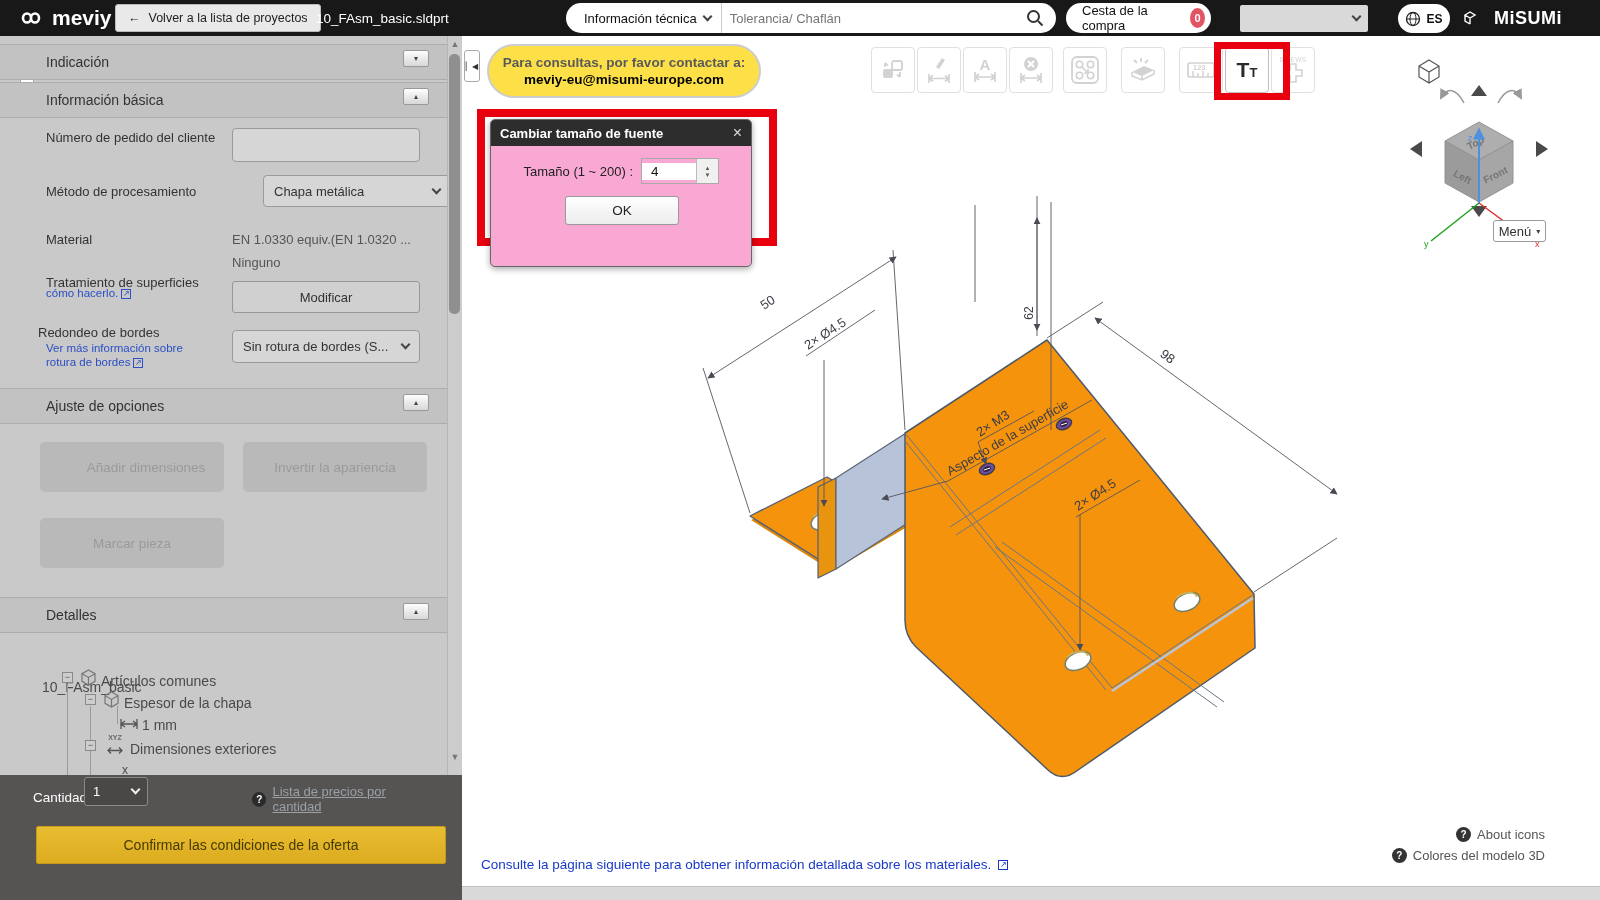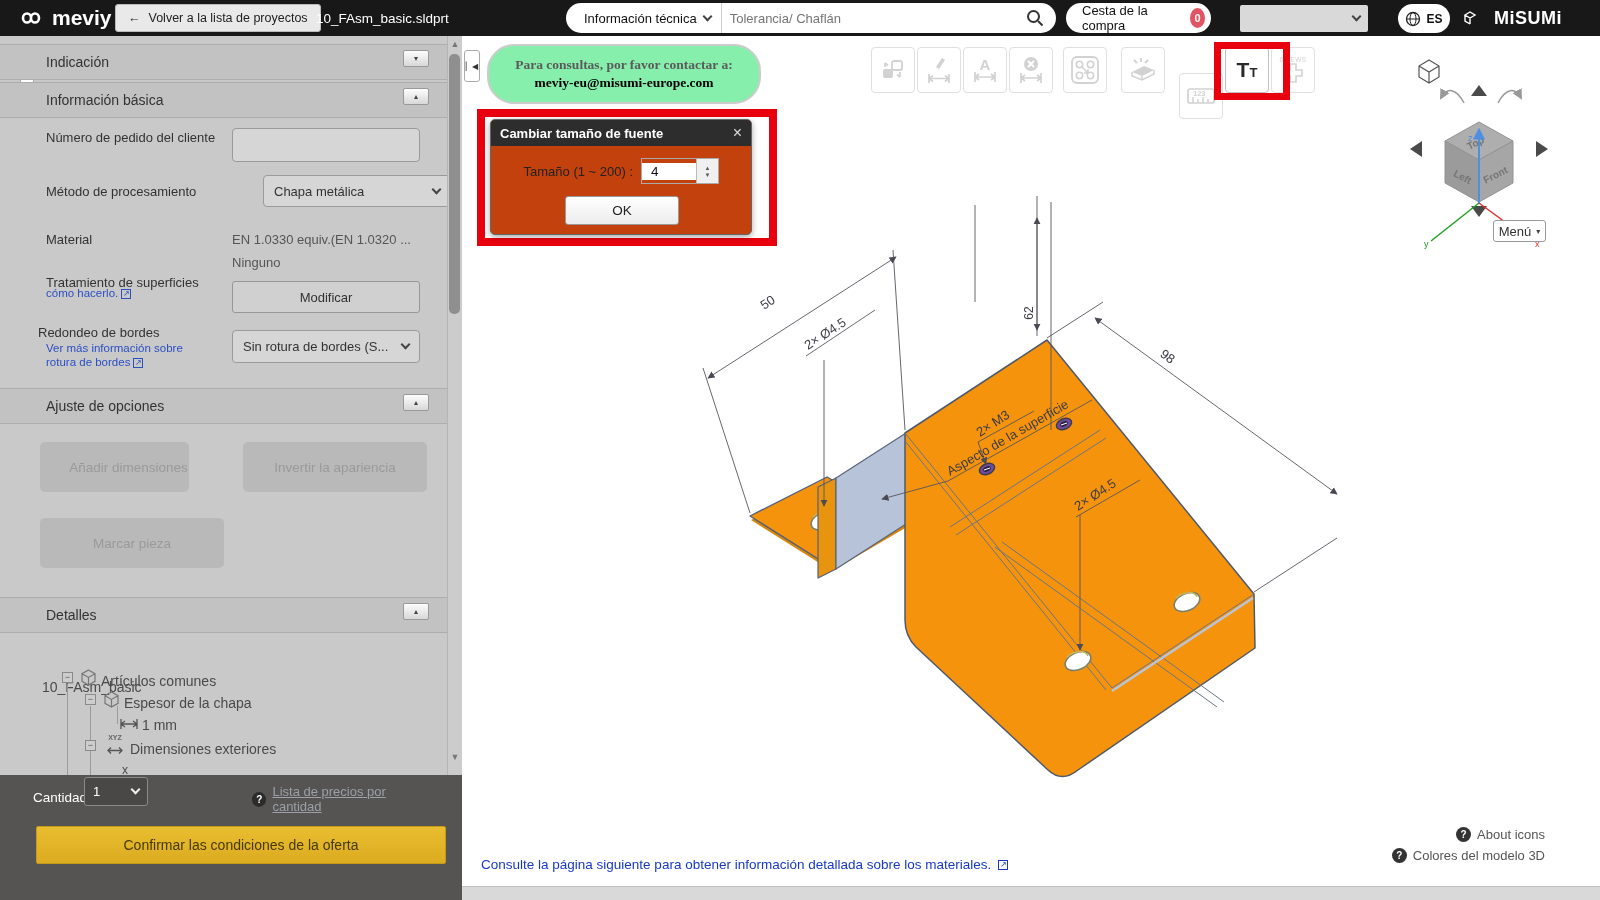--- a/index.html
+++ b/index.html
@@ -64,34 +64,34 @@
   #price-link .t{font-size:13px;color:#9aa0a6;text-decoration:underline;}
   .qicon{width:15px;height:15px;border-radius:50%;background:#333;color:#fff;font-size:10px;font-weight:bold;
          display:flex;align-items:center;justify-content:center;}
   #confirm-btn{left:36px;top:826px;width:410px;height:38px;background:linear-gradient(#e9bd30,#dcab20);
                border:1px solid #c49a18;border-radius:2px;color:#453a00;font-size:14px;
                display:flex;align-items:center;justify-content:center;cursor:pointer;}
   
   #main{left:462px;top:36px;width:1138px;height:850px;background:#fff;}
   #main-handle{left:464px;top:50px;width:16px;height:32px;background:#fff;border:1px solid #aaa;border-radius:3px;
                font-size:8px;color:#333;display:flex;align-items:center;justify-content:center;cursor:pointer;}
-  #contact-box{left:487px;top:44px;width:274px;height:60px;border:2px solid #ccc;border-radius:27px;background:#86efac;
-               display:flex;flex-direction:column;align-items:center;justify-content:center;gap:2px;font-family:Liberation Serif, serif;}
+  #contact-box{left:487px;top:44px;width:274px;height:54px;border:2px solid #ccc;border-radius:27px;background:#fde047;
+               display:flex;flex-direction:column;align-items:center;justify-content:center;gap:2px;}
   #contact-box .l1{font-size:13.5px;font-weight:bold;color:#5a5a5a;}
   #contact-box .l2{font-size:13.5px;font-weight:bold;}
   .tbtn{position:absolute;top:47px;width:44px;height:46px;background:#fff;border:1px solid #e0e0e0;border-radius:4px;
         display:flex;flex-direction:column;align-items:center;justify-content:center;color:#d2d2d2;cursor:pointer;}
   .tbtn svg{display:block;}
   #btn-tt{border-color:#c0c0c0;color:#2a2a2a;}
   #btn-tt .big{font-size:21px;font-weight:bold;line-height:20px;}
   #btn-tt .small{font-size:13px;font-weight:bold;}
   #red-box-tt{left:1214px;top:42px;width:76px;height:58px;border:7px solid #e8000f;z-index:30;}
   #red-box-modal{left:477px;top:109px;width:300px;height:137px;border:8px solid #e8000f;z-index:30;}
   
-  #modal{left:490px;top:119px;width:262px;height:116px;background:#c2410c;border:1px solid #666;border-radius:5px;
+  #modal{left:490px;top:119px;width:262px;height:148px;background:#f9a8d4;border:1px solid #666;border-radius:5px;
          box-shadow:0 2px 6px rgba(0,0,0,.35);z-index:31;}
   #modal-head{position:absolute;left:0;top:0;width:100%;height:26px;background:#2d2d2d;border-radius:4px 4px 0 0;
               display:flex;align-items:center;justify-content:space-between;padding:0 9px;}
   #modal-head .t{font-size:13px;font-weight:bold;color:#fff;}
   #modal-close{color:#ddd;font-size:16px;line-height:16px;cursor:pointer;}
   #modal-row{position:absolute;left:0;top:38px;width:100%;display:flex;align-items:center;}
   #modal-row .lbl{width:142px;text-align:right;font-size:13px;color:#222;}
   #size-input{position:relative;margin-left:8px;width:78px;height:26px;border:1px solid #aaa;display:flex;align-items:center;}
   #size-input input{border:0;outline:0;width:54px;padding-left:9px;font-size:13.5px;font-family:inherit;color:#111;}
   #spin{width:22px;height:100%;background:#f0f0f0;border-left:1px solid #bbb;display:flex;flex-direction:column;
@@ -203,21 +203,21 @@
     </div>
     <div class="abs selectbox" style="left:232px;top:294px;width:188px;height:33px;">
       <span>Sin rotura de bordes (S...</span>
       <span class="chev"></span>
     </div>
 
     <div class="abs sec-head" style="top:352px;">
       <span class="t">Ajuste de opciones</span>
       <span class="sec-btn">▴</span>
     </div>
-    <div class="abs dbtn" style="left:40px;top:406px;width:149px;height:50px;padding-left:28px;">
+    <div class="abs dbtn" style="left:40px;top:406px;width:184px;height:50px;padding-left:28px;">
       <span>Añadir dimensiones</span>
     </div>
     <div class="abs dbtn" style="left:243px;top:406px;width:184px;height:50px;">
       <span>Invertir la apariencia</span>
     </div>
     <div class="abs dbtn" style="left:40px;top:482px;width:184px;height:50px;">
       <span>Marcar pieza</span>
     </div>
 
     <div class="abs sec-head" style="top:561px;">
@@ -324,21 +324,21 @@
       <path d="M12,12 L18,18 M18,18 L18,14 M18,18 L14,18" stroke="currentColor" stroke-width="1.6" fill="none"></path>
     </svg>
   </div>
   <div class="tbtn" style="left:1121px;">
     <svg width="30" height="30" viewBox="0 0 30 30">
       <path d="M4,17 L16,11 L26,15 L14,21 Z" fill="currentColor"></path>
       <path d="M4,17 L4,21 L14,25 L26,19 L26,15 M14,21 L14,25" fill="none" stroke="currentColor" stroke-width="1.5"></path>
       <path d="M13,7 L13,3 M9,8 L6,5 M17,8 L20,5" stroke="currentColor" stroke-width="1.8"></path>
     </svg>
   </div>
-  <div class="tbtn" style="left:1179px;margin-top:26px;">
+  <div class="tbtn" style="left:1179px;">
     <svg width="30" height="24" viewBox="0 0 30 24">
       <rect x="2" y="5" width="26" height="14" rx="2" fill="none" stroke="currentColor" stroke-width="1.7"></rect>
       <path d="M7,19 L7,13 M12,19 L12,15 M17,19 L17,13 M22,19 L22,15" stroke="currentColor" stroke-width="1.5"></path>
       <text x="7" y="12" font-size="7.5" fill="currentColor" font-weight="bold">123</text>
     </svg>
   </div>
   <div class="tbtn" id="btn-tt" style="left:1225px;">
     <div style="display:flex;align-items:baseline;">
       <span class="big">T</span>
         <span class="small">T</span>

